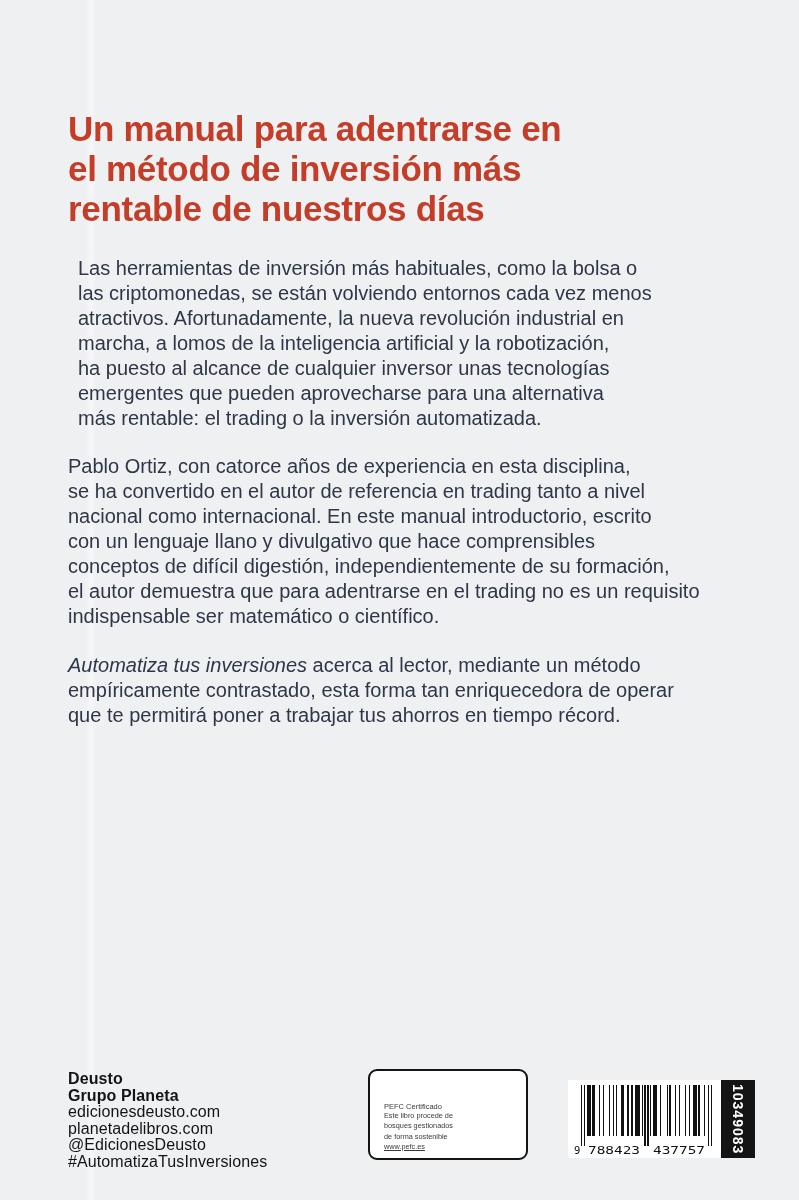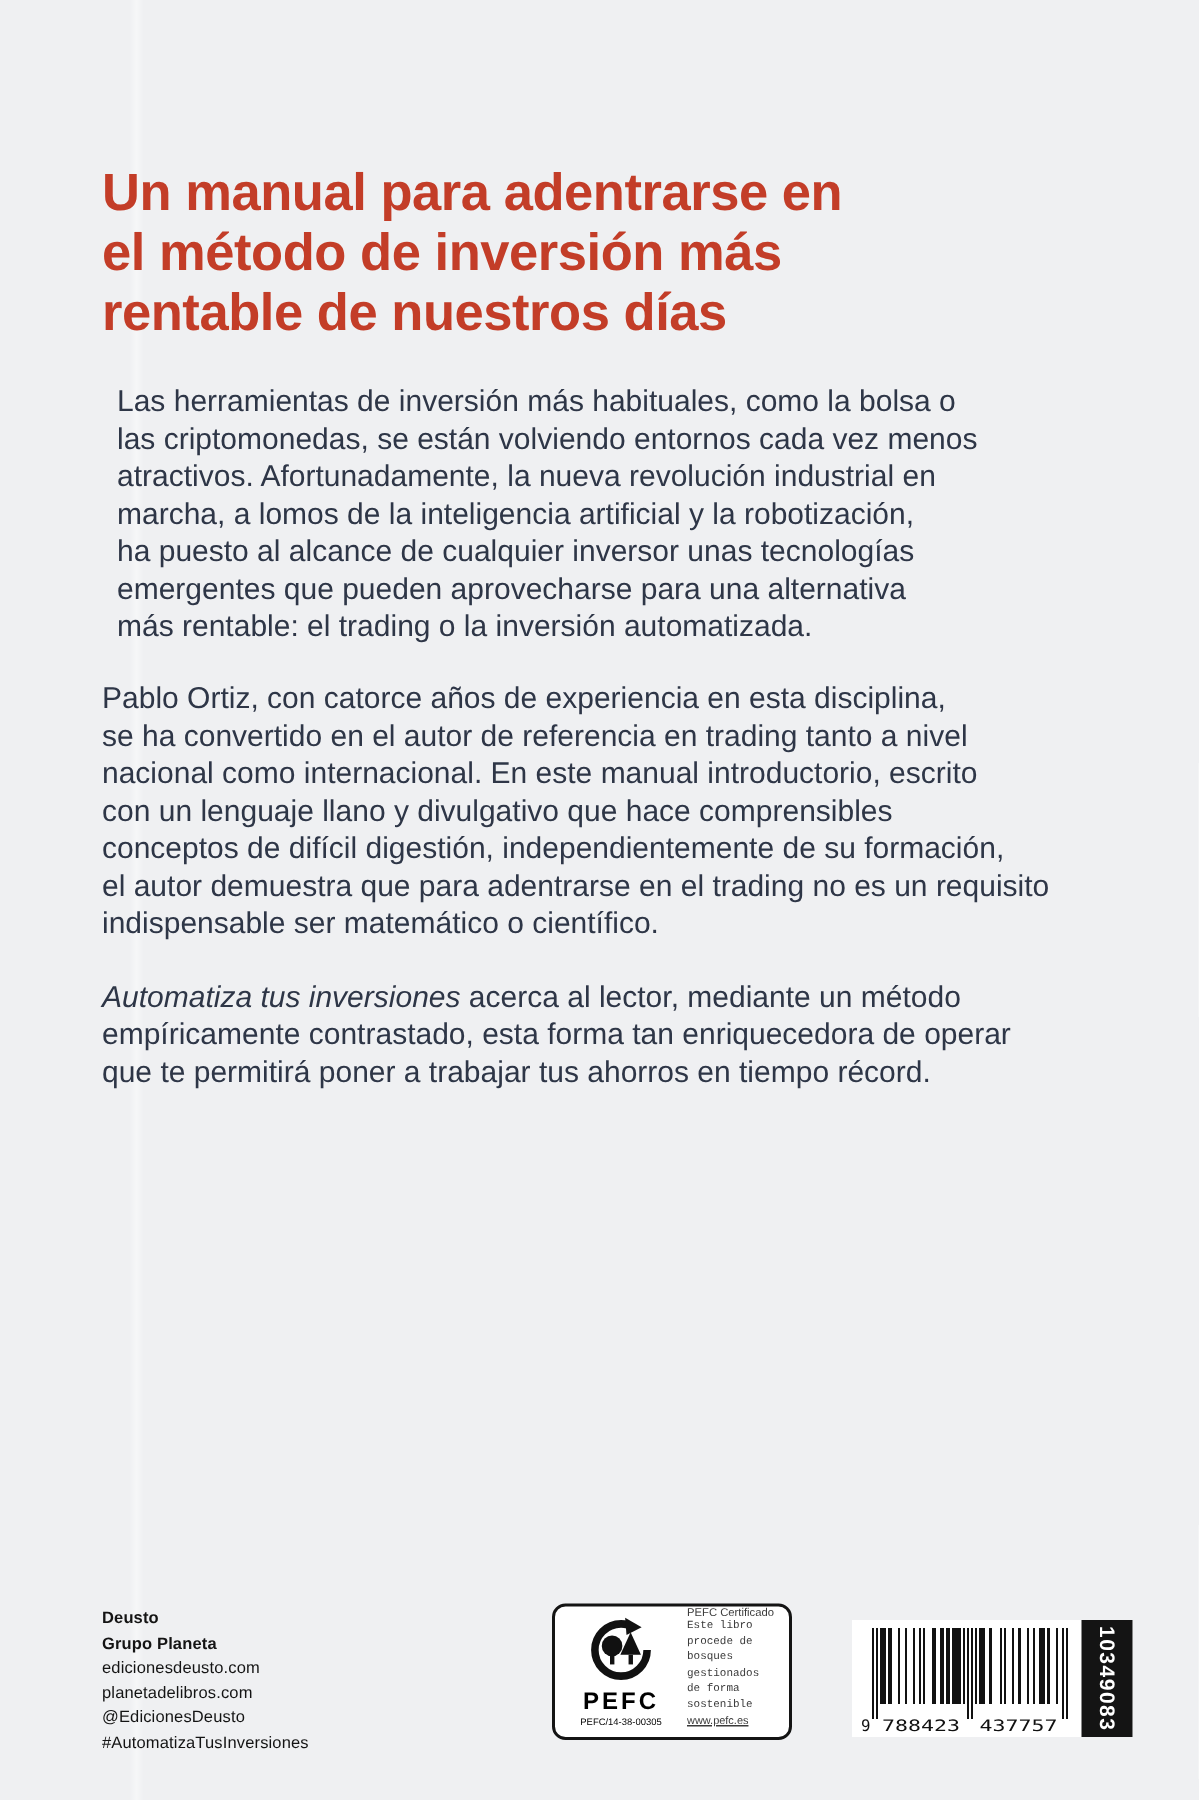--- a/index.html
+++ b/index.html
@@ -23,41 +23,41 @@
     font-size:20px; line-height:25px; color:#2e3647;
     white-space:pre-line;
   }
   .p1 { top:236px;margin-left:10px; }
   .p2 { top:434px; }
   .p3 { top:633px; }
   .italic { font-style:italic; }
 
   .publisher {
     position:absolute; left:68px; top:1071px;
-    font-size:11px; line-height:16.5px; color:#141414; letter-spacing:0.1px;
+    font-size:16px; line-height:16.5px; color:#141414; letter-spacing:0.1px;
   }
   .publisher .bold { font-weight:700; }
 
   .pefc-box {
     position:absolute; left:368px; top:1069px; width:160px; height:91px;
     background:#ffffff; border:2px solid #141414; border-radius:9px;
     box-sizing:border-box; display:flex; padding:5px 7px 4px 7px;
   }
   .pefc-left {
     width:74px; display:flex; flex-direction:column; align-items:center; justify-content:center;
   }
   .pefc-word { font-weight:700; font-size:16px; letter-spacing:2px; color:#000; line-height:15px; }
   .pefc-code { font-size:6.3px; color:#000; margin-top:3px; white-space:nowrap; }
   .pefc-right {
     flex:1; padding-left:7px; padding-top:4px; padding-bottom:3px;
     display:flex; flex-direction:column; justify-content:flex-end;
     color:#3a3a3a;
   }
   .pefc-cert { font-size:7.5px; }
-  .pefc-desc { font-size:7.3px; line-height:10.5px; white-space:pre-line;font-family:Liberation Mono, monospace; }
+  .pefc-desc { font-size:7.3px; line-height:10.5px; white-space:pre-line; }
   .pefc-web  { font-size:7.3px;text-decoration:underline; }
 
   .barcode-box {
     position:absolute; left:568px; top:1080px; width:187px; height:78px;
     background:#ffffff; display:flex; box-sizing:border-box;
   }
   .barcode-main { flex:1; padding:4px 2px 0 5px; }
   .barcode-main svg { display:block; fill:#111; }
   .barcode-digit {
     font-family:"DejaVu Sans Mono", monospace;
@@ -103,34 +103,20 @@
   <div class="publisher">
     <div class="bold">Deusto</div>
     <div class="bold">Grupo Planeta</div>
     <div>edicionesdeusto.com</div>
     <div>planetadelibros.com</div>
     <div>@EdicionesDeusto</div>
     <div>#AutomatizaTusInversiones</div>
   </div>
 
   <div class="pefc-box">
-    <div class="pefc-left">
-      <span>
-        <svg viewBox="0 0 48 48" width="44" height="44" aria-hidden="true">
-          <circle cx="24" cy="24" r="19" fill="none" stroke="#111" stroke-width="5.5" stroke-dasharray="94 25" stroke-linecap="butt"></circle>
-          <polygon points="27,0.5 39,7.5 28,13" fill="#111"></polygon>
-          <circle cx="17.5" cy="21" r="7.5" fill="#111"></circle>
-          <rect x="16" y="27" width="3.2" height="7.5" fill="#111"></rect>
-          <polygon points="31,11 38.5,27.5 23.5,27.5" fill="#111"></polygon>
-          <rect x="29.5" y="27.5" width="3.2" height="7" fill="#111"></rect>
-        </svg>
-      </span>
-      <div class="pefc-word">PEFC</div>
-      <div class="pefc-code">PEFC/14-38-00305</div>
-    </div>
     <div class="pefc-right">
       <div class="pefc-cert">PEFC Certificado</div>
       <div class="pefc-desc">Este libro procede de
 bosques gestionados
 de forma sostenible</div>
       <div class="pefc-web">www.pefc.es</div>
     </div>
   </div>
 
   <div class="barcode-box">

